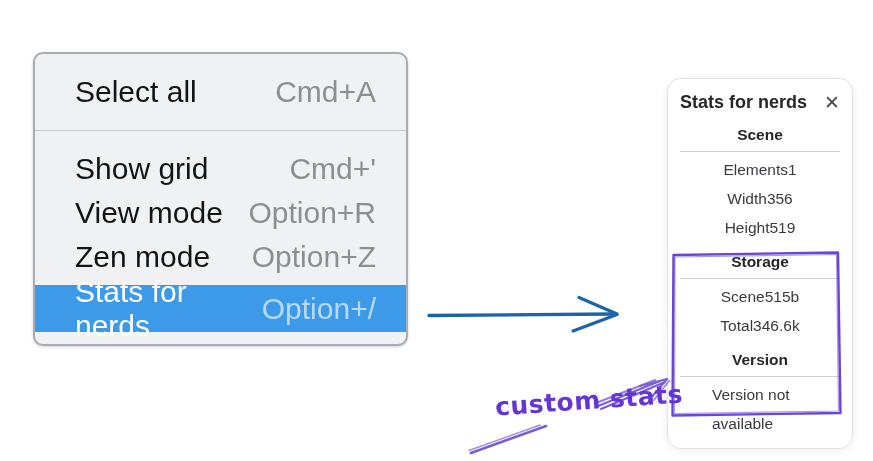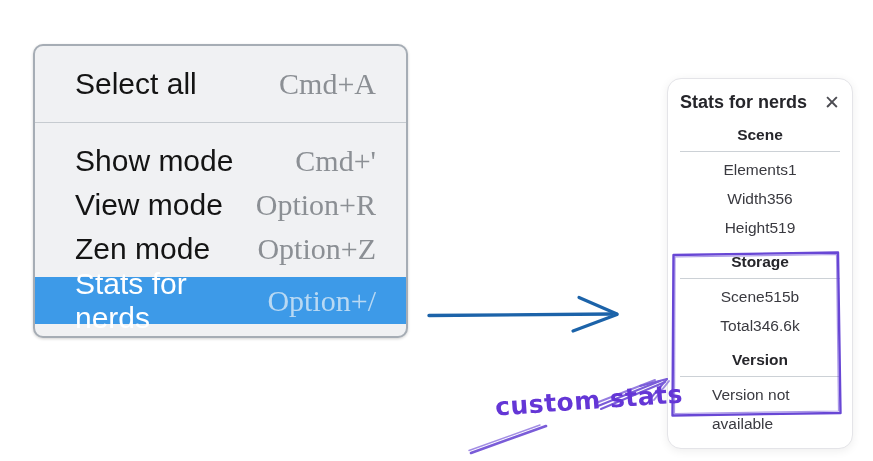--- a/index.html
+++ b/index.html
@@ -2,34 +2,34 @@
 <html><head>
 <meta charset="utf-8">
 <style>
   * { margin: 0; padding: 0; box-sizing: border-box; }
   html, body { width: 873px; height: 461px; background: #ffffff; overflow: hidden; }
   body { font-family: "Liberation Sans", sans-serif; }
   #stage { position: relative; width: 873px; height: 461px; background: #ffffff; }
 
   
   .context-menu {
-    position: absolute; left: 33px; top: 44px; width: 375px;
+    position: absolute; left: 33px; top: 52px; width: 375px;
     background: #f0f1f3;
     border: 2px solid #a6adb5;
     border-radius: 10px;
     box-shadow: 0 1px 3px rgba(0,0,0,0.18);
     overflow: hidden;
   }
   .menu-row {
     display: flex; justify-content: space-between; align-items: center;
     padding: 0 30px 0 40px;
     font-size: 30px; color: #141414;
     height: 44px;
   }
-  .menu-row .shortcut { color: #8b8f94; font-family: Liberation Serif, serif; }
+  .menu-row .shortcut { color: #8b8f94; }
   .menu-row.first { height: 76px; }
   .menu-separator { border-top: 1px solid #c6cbd0; }
   .menu-section-2 { padding: 16px 0 12px 0; }
   .menu-row.highlighted {
     height: 47px; margin-top: 6px;
     background: #3d9ae8; color: #ffffff;
   }
   .menu-row.highlighted .shortcut { color: #b9d9f3; }
 
   
@@ -72,21 +72,21 @@
 <div id="stage">
 
   <div class="context-menu">
     <div class="menu-row first">
       <span class="label">Select all</span>
       <span class="shortcut">Cmd+A</span>
     </div>
     <div class="menu-separator"></div>
     <div class="menu-section-2">
       <div class="menu-row">
-        <span class="label">Show mode</span>
+        <span class="label">Show grid</span>
         <span class="shortcut">Cmd+'</span>
       </div>
       <div class="menu-row">
         <span class="label">View mode</span>
         <span class="shortcut">Option+R</span>
       </div>
       <div class="menu-row">
         <span class="label">Zen mode</span>
         <span class="shortcut">Option+Z</span>
       </div>

